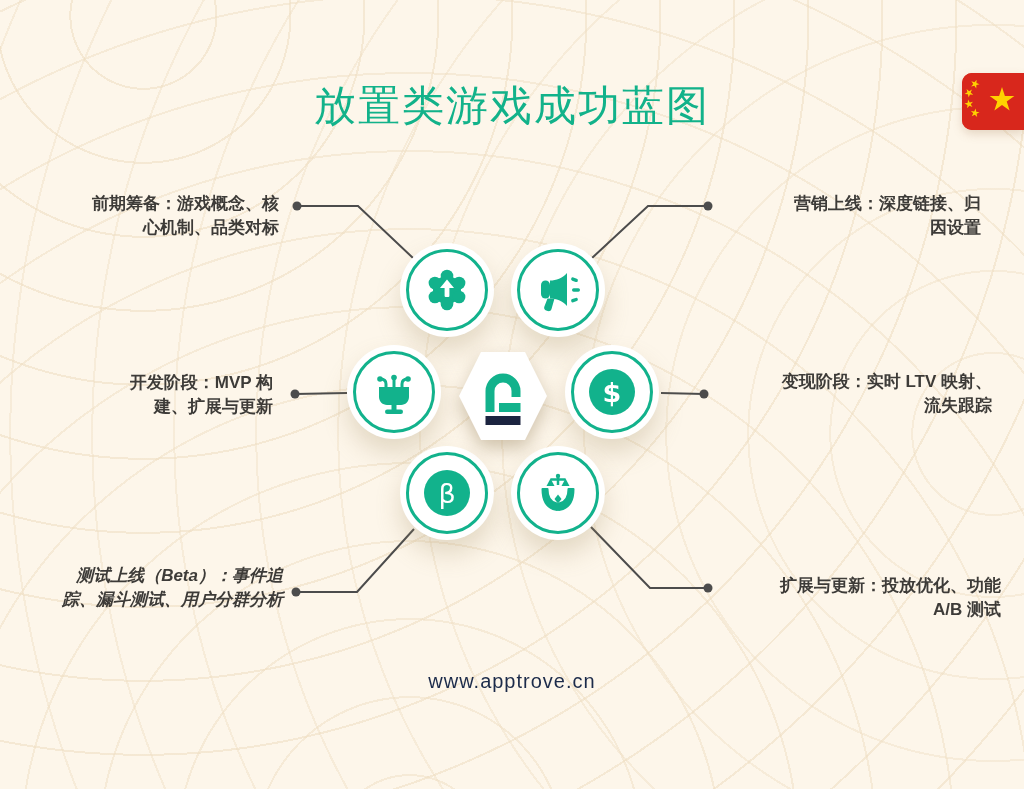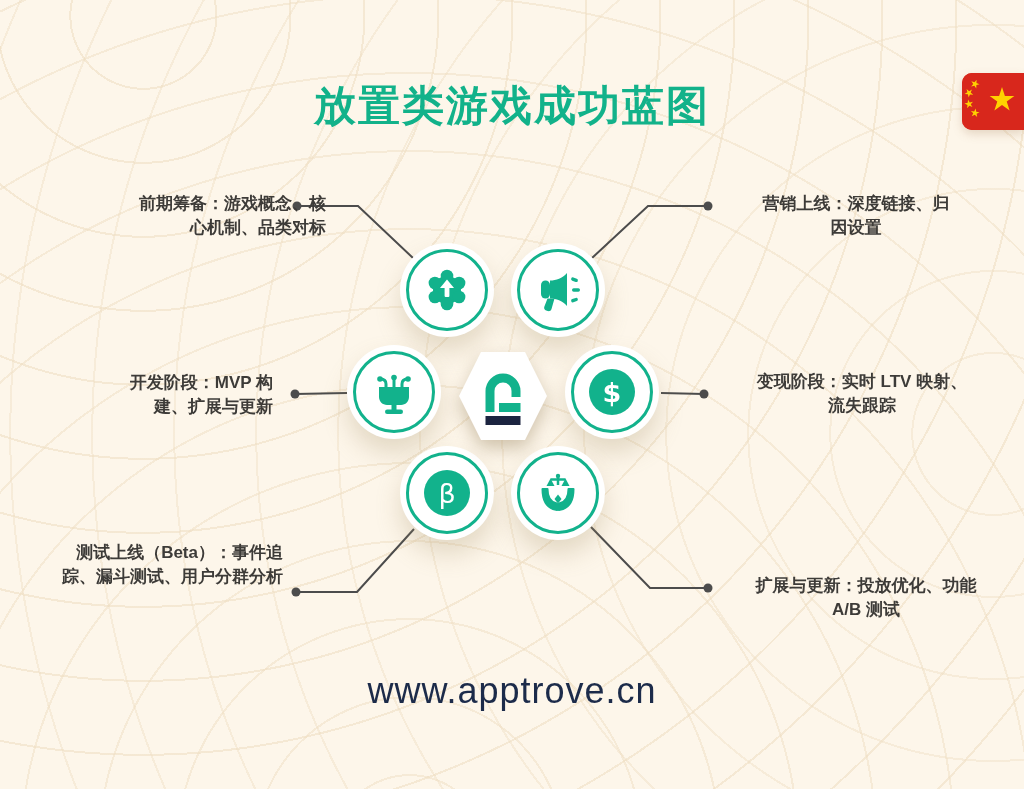--- a/index.html
+++ b/index.html
@@ -7,21 +7,21 @@
   .canvas{
     position:relative;width:1024px;height:789px;overflow:hidden;
     background-color:#fdf6ea;
     background-image:
       repeating-radial-gradient(circle at 14% 2%,  rgba(238,221,193,0) 0 72px, rgba(238,221,193,.55) 72px 74px),
       repeating-radial-gradient(circle at 97% 55%, rgba(238,221,193,0) 0 80px, rgba(238,221,193,.42) 80px 82px),
       repeating-radial-gradient(circle at 40% 108%,rgba(238,221,193,0) 0 76px, rgba(238,221,193,.48) 76px 78px);
   }
   .title{
     position:absolute;left:0;right:0;top:78px;text-align:center;
-    font-size:42px;font-weight:700;letter-spacing:2px;color:#12b28a;
+    font-size:42px;font-weight:400;letter-spacing:2px;color:#12b28a;
   }
   .flag{
     position:absolute;top:73px;right:0;width:62px;height:57px;
     border-radius:10px 0 0 10px;overflow:hidden;background:#d8271c;
     box-shadow:0 4px 10px rgba(160,120,80,.25);
   }
   .connector-layer{position:absolute;left:0;top:0;width:1024px;height:789px;pointer-events:none;}
   .node{
     position:absolute;width:94px;height:94px;border-radius:50%;background:#ffffff;
     box-shadow:0 14px 24px rgba(170,148,108,.30);
@@ -32,24 +32,24 @@
   .hex{
     width:88px;height:88px;background:#fff;
     clip-path:polygon(25% 0,75% 0,100% 50%,75% 100%,25% 100%,0 50%);
     display:flex;align-items:center;justify-content:center;
   }
   .node-label{
     position:absolute;font-size:17px;font-weight:600;line-height:24px;color:#3d3b38;
     white-space:pre-line;
   }
   .lbl-right{text-align:right;}
-  .lbl-left{text-align:center;}
+  .lbl-left{text-align:right;}
   .website{
     position:absolute;left:0;right:0;top:670px;text-align:center;
-    font-size:36px;font-weight:500;letter-spacing:1px;color:#1c2b4a;
+    font-size:20px;font-weight:500;letter-spacing:1px;color:#1c2b4a;
   }
 </style>
 </head>
 <body>
 
 <div class="canvas">
 
   <div class="title">放置类游戏成功蓝图</div>
 
   <div class="flag">
@@ -173,28 +173,28 @@
   <div class="hex-wrap">
     <div class="hex">
       <svg width="52" height="60" viewBox="0 0 52 60">
         <path d="M13 46 L13 25 A 13 13 0 0 1 39 25 L39 31" stroke="#12b28c" stroke-width="9" fill="none"></path>
         <rect x="22" y="37" width="21.5" height="9" fill="#12b28c"></rect>
         <rect x="8.5" y="50" width="35" height="9" fill="#1c2440"></rect>
       </svg>
     </div>
   </div>
 
-  <div class="node-label lbl-right" style="right:698px;top:192px;width:250px;">前期筹备：游戏概念、核
+  <div class="node-label lbl-right" style="right:745px;top:192px;width:250px;">前期筹备：游戏概念、核
 心机制、品类对标</div>
   <div class="node-label lbl-left" style="left:731px;top:192px;width:250px;">营销上线：深度链接、归
 因设置</div>
   <div class="node-label lbl-right" style="right:751px;top:371px;width:240px;">开发阶段：MVP 构
 建、扩展与更新</div>
   <div class="node-label lbl-left" style="left:732px;top:370px;width:260px;">变现阶段：实时 LTV 映射、
 流失跟踪</div>
-  <div class="node-label lbl-right" style="right:741px;top:541px;width:280px;">测试上线（Beta）：事件追
+  <div class="node-label lbl-right" style="right:741px;top:564px;width:280px;font-style:italic;">测试上线（Beta）：事件追
 踪、漏斗测试、用户分群分析</div>
   <div class="node-label lbl-left" style="left:731px;top:574px;width:270px;">扩展与更新：投放优化、功能
 A/B 测试</div>
 
   <div class="website">www.apptrove.cn</div>
 
 </div>
 
 </body></html>

